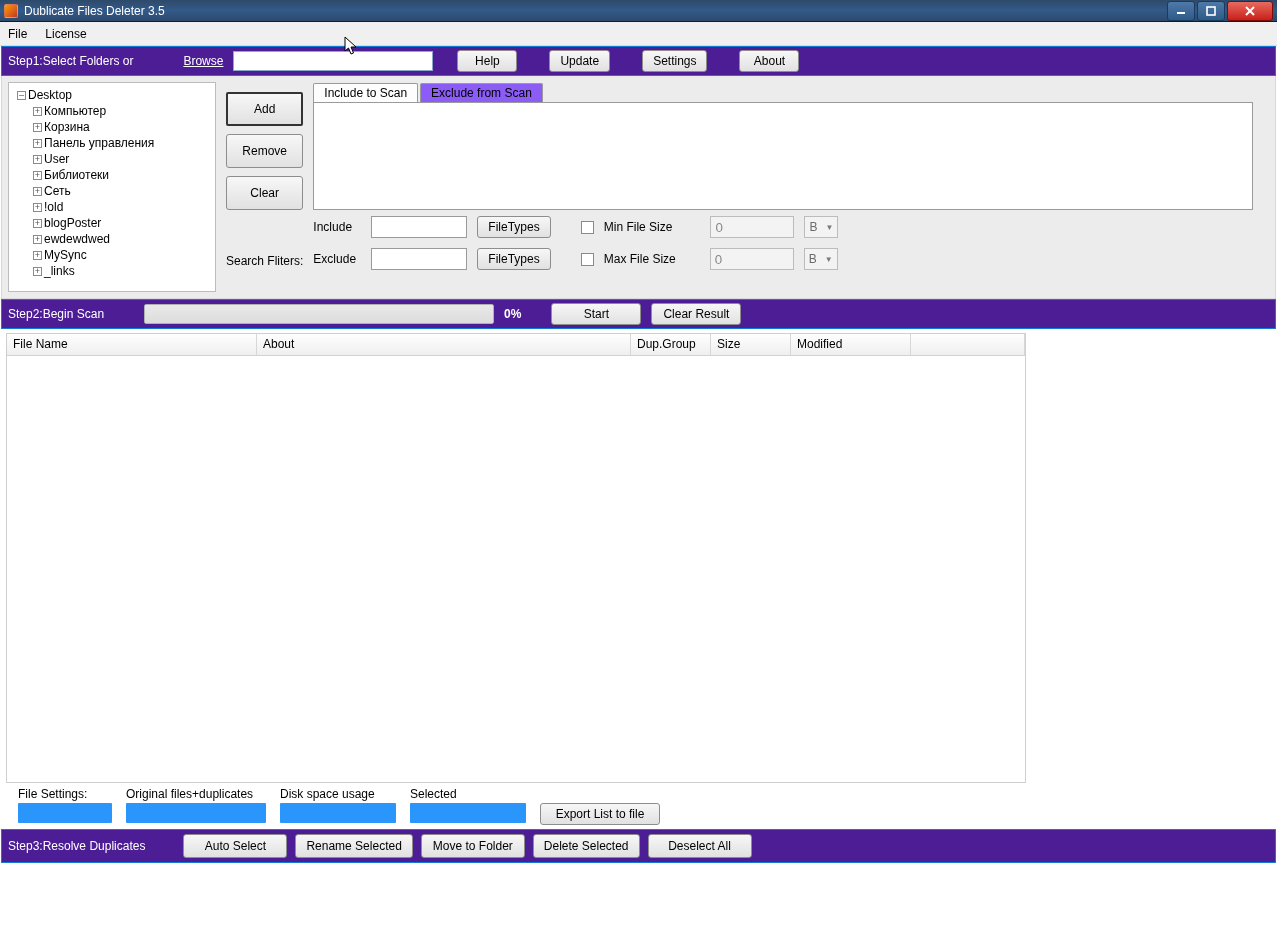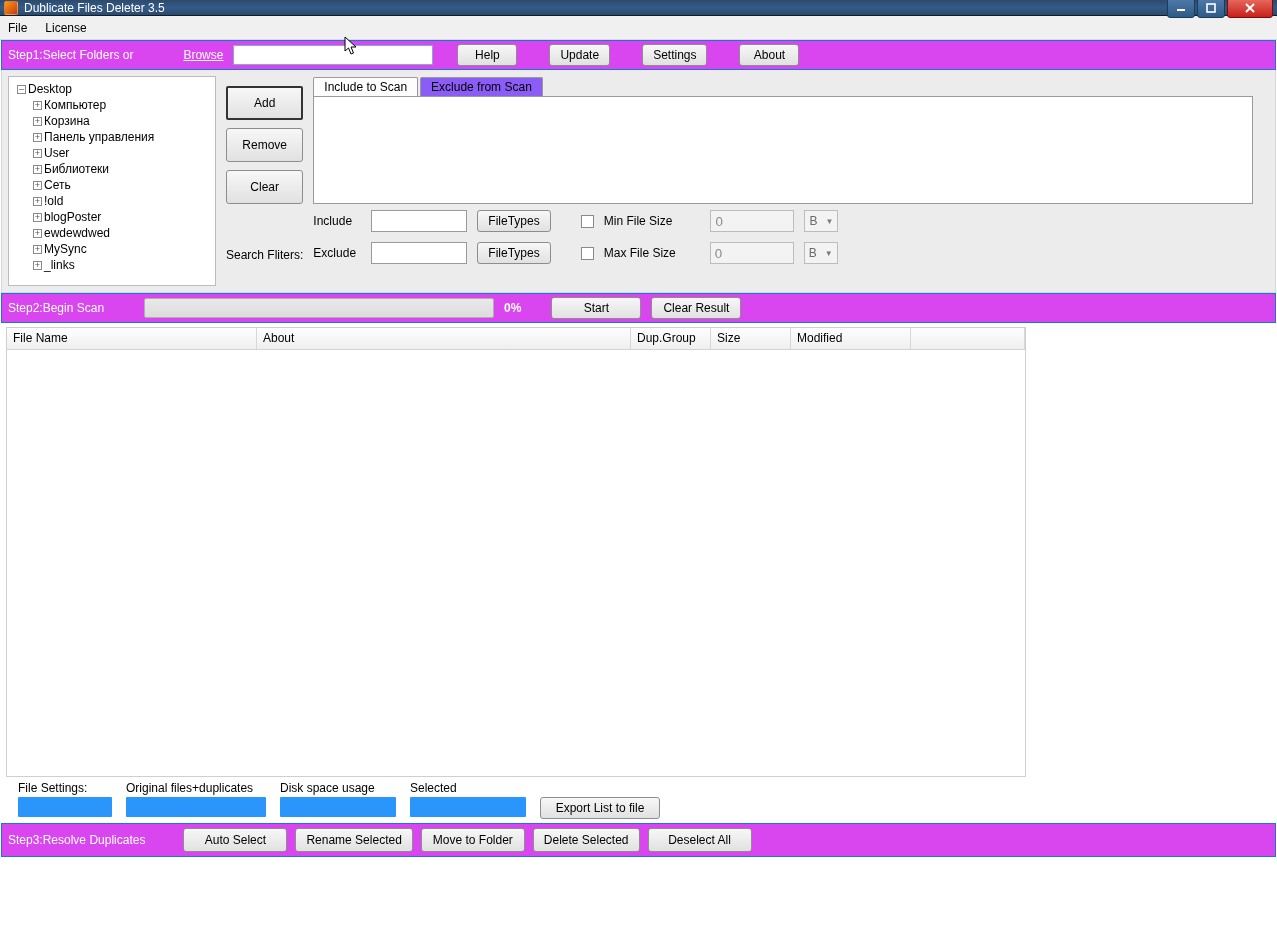--- a/index.html
+++ b/index.html
@@ -1,20 +1,20 @@
 <!DOCTYPE html>
 <html><head>
 <meta charset="utf-8">
 <style>
   * { box-sizing: border-box; margin: 0; padding: 0; font-family: "Segoe UI", Tahoma, Arial, sans-serif; }
   html, body { width: 1277px; height: 941px; background: #fff; overflow: hidden; font-size: 12px; color: #000; }
 
   
   .titlebar {
-    height: 16px;
+    height: 22px;
     background: linear-gradient(to bottom, #2d4a69 0%, #335a8a 50%, #2d4a69 100%);
     border-bottom: 1px solid #0a1e33;
     display: flex; align-items: center; padding-left: 4px;
   }
   .titlebar .app-icon {
     width: 14px; height: 14px; margin-right: 6px;
     background: linear-gradient(135deg,#ff9a00,#c0392b);
     border:1px solid #fff3; border-radius:2px;
   }
   .titlebar .title { color:#fff; font-size:12px; flex:0 0 auto; }
@@ -23,21 +23,21 @@
   .winbtn.min{ background:linear-gradient(#4e79a8,#2e5a88); border:1px solid #1b3b5d; border-radius:3px; margin-right:2px;}
   .winbtn.max{ background:linear-gradient(#4e79a8,#2e5a88); border:1px solid #1b3b5d; border-radius:3px; margin-right:2px;}
   .winbtn.close{ width:46px; background:linear-gradient(#e86a5e,#c8201a); border:1px solid #7a0d08; border-radius:3px; margin-right:4px;}
   .winbtn svg{stroke:#fff;}
 
   
   .menubar { height:24px; background:#f0f0f0; border-bottom:1px solid #d9d9d9; display:flex; align-items:center; padding:0 8px; gap:18px;}
   .menubar span{ font-size:12px; }
 
   
-  .stepbar{ background:#d946ef; color:#fff; height:30px; display:flex; align-items:center; padding:0 6px; gap:10px; border:1px solid #1478d4; }
+  .stepbar{ background:#4c1d95; color:#fff; height:30px; display:flex; align-items:center; padding:0 6px; gap:10px; border:1px solid #1478d4; }
   .stepbar .label{ font-size:12px; white-space:nowrap; }
   .stepbar a{ color:#fff; text-decoration:underline; }
   .stepbar input[type=text]{ height:20px; border:1px solid #8aa9c8; background:#fff; font-size:12px; padding:0 4px;}
 
   
   .btn{
     background:linear-gradient(#f7f7f7,#e1e1e1);
     border:1px solid #8d8d8d; border-radius:3px;
     font-size:12px; padding:0 10px; height:22px;
     display:inline-flex; align-items:center; justify-content:center;

